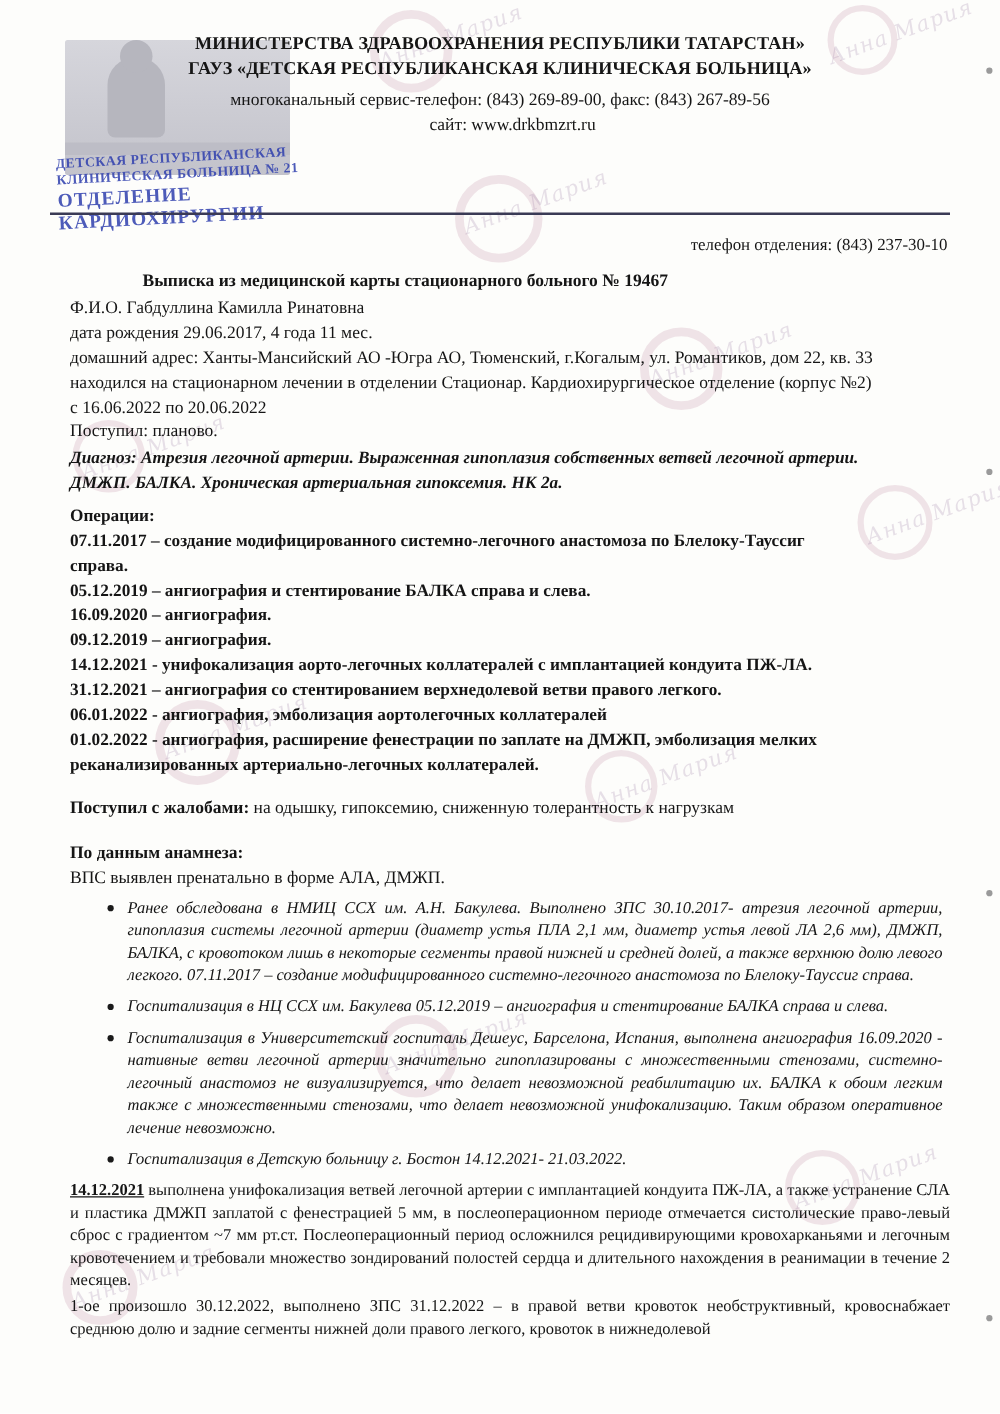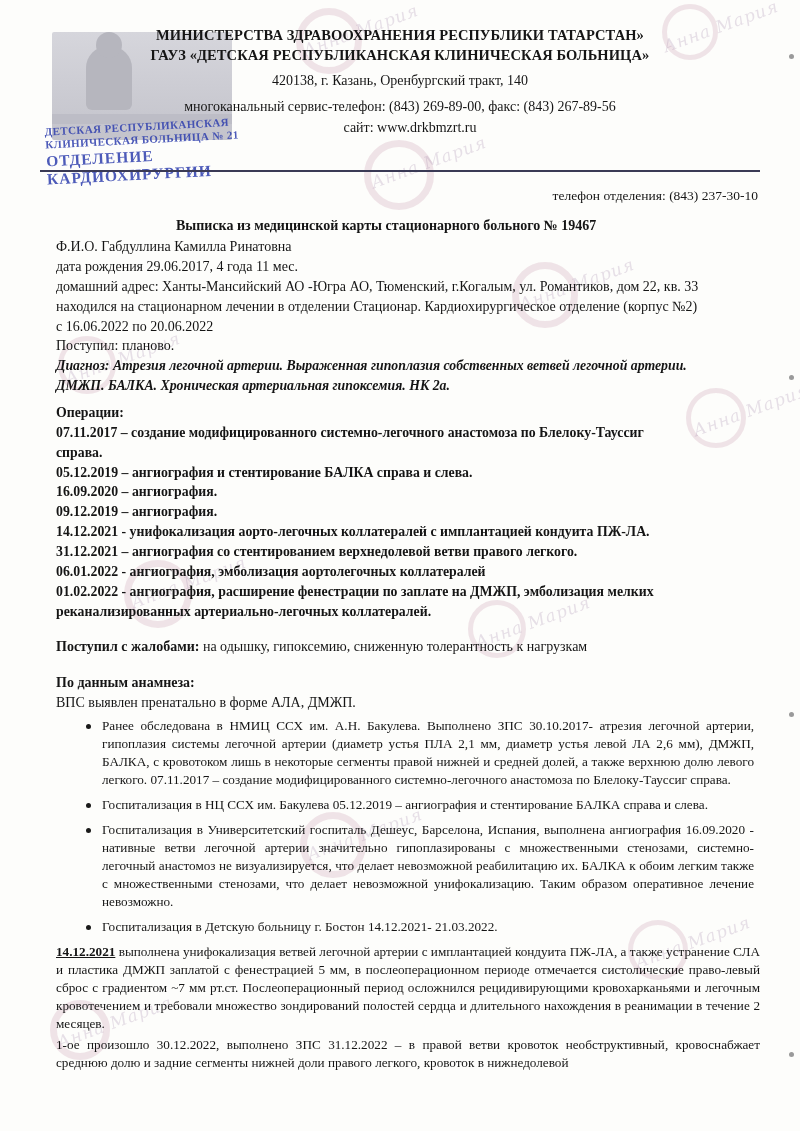--- a/index.html
+++ b/index.html
@@ -125,35 +125,36 @@
   
   .body-area {
     position: absolute;
     left: 56px;
     right: 40px;
     top: 218px;
   }
   .title {
     font-size: 14px;
     font-weight: bold;
-    margin-left: 120px;
+    margin-left: 58px;
     margin-bottom: 3px;
   }
   p.ln {
     margin: 0;
     font-size: 14px;
     line-height: 1.42;
   }
   .b { font-weight: bold; }
   .u { text-decoration: underline; }
 
   ul.bul {
     margin: 4px 0 0 0;
     padding-left: 46px;
     list-style: none;
+    font-style: italic;
   }
   ul.bul > li {
     position: relative;
     font-size: 13.2px;
     line-height: 1.36;
     margin-bottom: 7px;
     text-align: justify;
     padding-right: 6px;
   }
   ul.bul > li:before {
@@ -219,21 +220,20 @@
   <div class="stamp">
     <div class="s1">ДЕТСКАЯ РЕСПУБЛИКАНСКАЯ</div>
     <div class="s2">КЛИНИЧЕСКАЯ БОЛЬНИЦА № 21</div>
     <div class="s3">ОТДЕЛЕНИЕ</div>
     <div class="s4">КАРДИОХИРУРГИИ</div>
   </div>
 
   <div class="header-block">
     <div class="org-line">МИНИСТЕРСТВА ЗДРАВООХРАНЕНИЯ РЕСПУБЛИКИ ТАТАРСТАН»</div>
     <div class="org-line">ГАУЗ «ДЕТСКАЯ РЕСПУБЛИКАНСКАЯ КЛИНИЧЕСКАЯ БОЛЬНИЦА»</div>
-    <div class="addr-line">420138, г. Казань, Оренбургский тракт, 140</div>
     <div class="addr-line">многоканальный сервис-телефон: (843) 269-89-00,  факс: (843) 267-89-56</div>
     <div class="site-line">сайт: www.drkbmzrt.ru</div>
   </div>
   <div class="header-rule"></div>
   <div class="dept-phone">телефон отделения: (843) 237-30-10</div>
 
   <div class="body-area">
 
     <div class="title">Выписка из медицинской карты стационарного больного № 19467</div>
 

